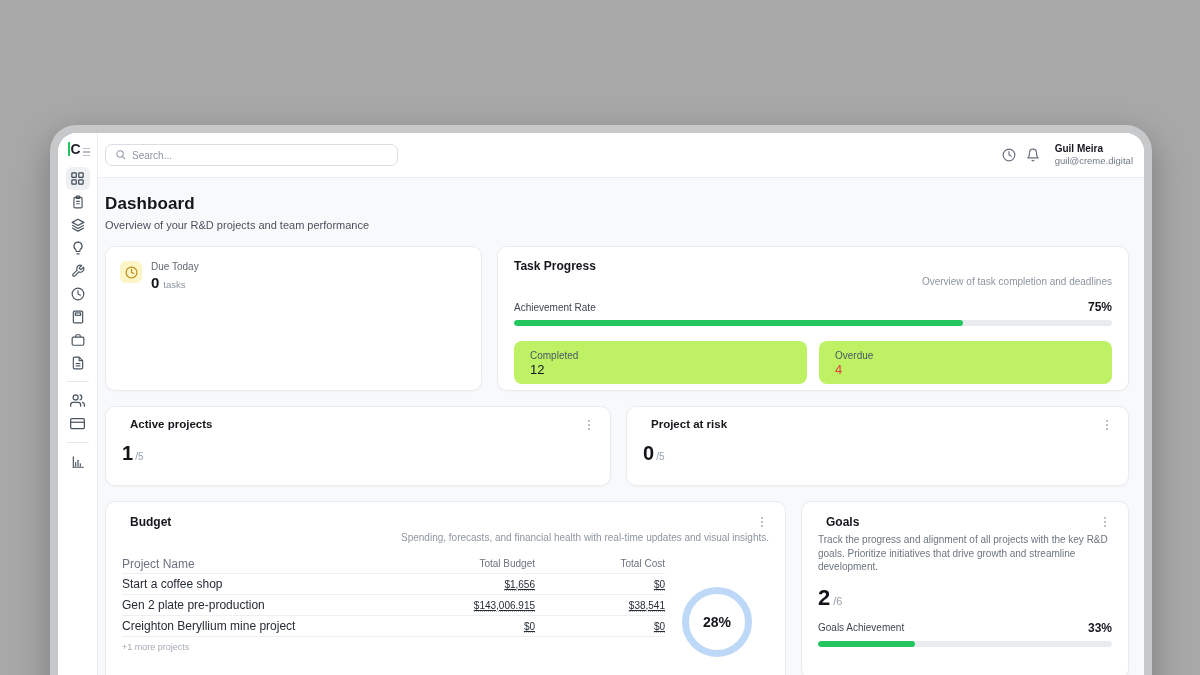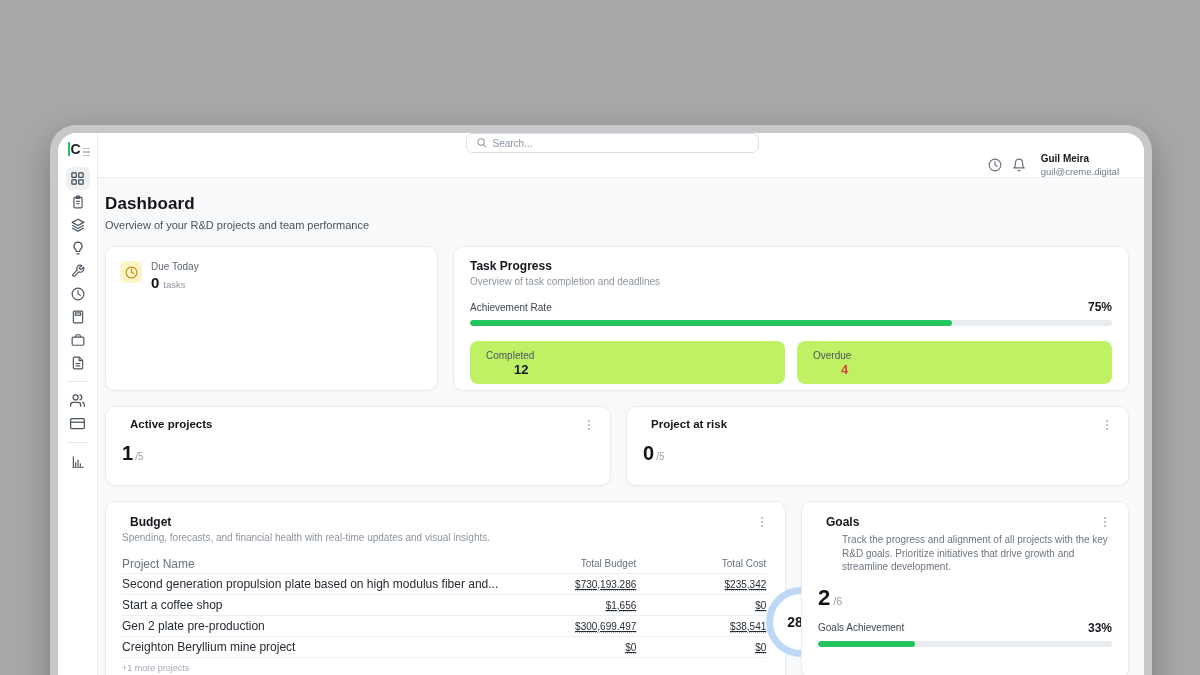--- a/index.html
+++ b/index.html
@@ -29,21 +29,21 @@
   }
   .nav-item.active { background:#eef0f2; }
   .nav-item svg { display:block; }
   .side-div { width:22px; height:1px; background:#e8e9ec; margin:7px 0; }
   .side-spacer { flex:1; }
 
   
   .main { flex:1; display:flex; flex-direction:column; background:#f8f9fb; min-width:0; }
   .topbar {
     height:45px; background:#fff; border-bottom:1px solid #eceef1;
-    display:flex; align-items:center; padding:0 25px 0 7px; flex-shrink:0;flex-direction:column;
+    display:flex; align-items:center; padding:0 11px 0 7px; flex-shrink:0;
   }
   .search {
     width:293px; height:22px; border:1px solid #d9dee4; border-radius:7px;
     display:flex; align-items:center; gap:6px; padding:0 9px; background:#fff;
   }
   .search input {
     border:none; outline:none; font-size:10px; color:#333; width:100%;
     font-family:"Liberation Sans", sans-serif; background:transparent;
   }
   .search input::placeholder { color:#8a94a3; }
@@ -57,42 +57,42 @@
   .page-title { margin-top:16px; font-size:17px; font-weight:bold; color:#14161a; letter-spacing:.1px; }
   .page-sub { margin-top:5px; font-size:11px; color:#4a515c; }
 
   .row { display:flex; gap:15px; margin-top:15px; align-items:flex-start; }
   .card {
     background:#fff; border:1px solid #e9ebee; border-radius:10px;
     box-shadow:0 1px 2px rgba(16,24,40,.03);
   }
 
   
-  .card-due { width:333px; height:145px; padding:14px; display:flex; gap:9px; }
+  .card-due { width:377px; height:145px; padding:14px; display:flex; gap:9px; }
   .due-icon {
     width:22px; height:22px; border-radius:6px; background:#fdf5c5;
     display:flex; align-items:center; justify-content:center; color:#b8860b; flex-shrink:0;
   }
   .due-label { font-size:10px; color:#5f6772; }
   .due-value-row { margin-top:2px; display:flex; align-items:baseline; gap:4px; }
   .due-value { font-size:15px; font-weight:bold; color:#111418; }
   .due-unit { font-size:9.5px; color:#8d95a0; }
 
   .card-task { flex:1; height:145px; padding:12px 16px; }
   .card-title { font-size:12px; font-weight:bold; color:#15171c; }
-  .card-sub { margin-top:3px; font-size:10px; color:#8d95a0; }
+  .card-sub { margin-top:3px; font-size:10px; color:#8d95a0;text-align:right; }
   .cr-row { margin-top:13px; display:flex; align-items:center; }
   .cr-label { font-size:10px; color:#3f4651; }
   .cr-pct { margin-left:auto; font-size:12px; font-weight:bold; color:#15171c; }
   .bar { margin-top:6px; height:6px; border-radius:4px; background:#e9ecef; overflow:hidden; }
   .bar-fill { height:100%; border-radius:4px; background:#22c55e; }
   .stats-row { margin-top:15px; display:flex; gap:12px; }
   .stat-box { flex:1; background:#bef264; border-radius:8px; padding:9px 16px; height:43px; }
   .stat-label { font-size:10px; color:#4b5563; }
-  .stat-value { margin-top:1px; font-size:13px; font-weight:bold; color:#111827;margin-left:28px; }
+  .stat-value { margin-top:1px; font-size:13px; font-weight:normal; color:#111827; }
   .stat-value.red { color:#e23d3d; }
 
   
   .card-mini { height:80px; padding:11px 14px 11px 16px; position:relative; }
   .card-active { width:506px; } .card-risk { flex:1; }
   .mini-head { display:flex; align-items:flex-start;margin-left:8px; }
   .mini-title { font-size:11.5px; font-weight:bold; color:#15171c; }
   .kebab { margin-left:auto; width:14px; display:flex; flex-direction:column; align-items:center; gap:2px; cursor:pointer; padding-top:2px; }
   .kebab i { width:2px; height:2px; border-radius:50%; background:#a7adb7; }
   .mini-value-row { margin-top:12px; display:flex; align-items:baseline; gap:2px; }
@@ -111,21 +111,21 @@
   .val { color:#262c35; text-decoration:underline; border-bottom:1px dotted #aeb5bf; cursor:pointer; }
   .more-link { margin-top:5px; text-align:left; font-size:9px; color:#a4abb5; cursor:pointer; }
   .gauge-wrap { width:104px; display:flex; justify-content:center; margin-top:44px; }
   .gauge {
     width:70px; height:70px; border-radius:50%; border:7px solid #bed9f8;
     display:flex; align-items:center; justify-content:center;
     font-size:14px; font-weight:bold; color:#15171c; background:#fff;
   }
 
   .card-goals { flex:1; height:178px; padding:13px 16px; }
-  .goals-desc { margin-top:4px; font-size:10px; color:#6d7580; line-height:1.35;margin-left:24px; }
+  .goals-desc { margin-top:4px; font-size:10px; color:#6d7580; line-height:1.35; }
   .goals-value-row { margin-top:11px; display:flex; align-items:baseline; gap:3px; }
   .goals-value { font-size:22px; font-weight:bold; color:#111418; }
   .goals-of { font-size:11px; color:#959da8; }
   .ga-row { margin-top:10px; display:flex; align-items:center; }
 
   .lg-c { font-size:14px; font-weight:bold; color:#1d232b; border-left:2.5px solid #22c55e; padding-left:1px; line-height:1; }
   .lg-lines { display:flex; flex-direction:column; gap:2px; margin-left:2px; margin-top:6px; }
   .lg-lines i { display:block; width:7px; height:1.5px; background:#b9bfc7; }
 </style>
 </head>
@@ -387,32 +387,27 @@
             <div class="card-sub">Spending, forecasts, and financial health with real-time updates and visual insights.</div>
 
             <div class="budget-body">
               <div class="btable">
                 <div class="trow head">
                   <span class="t-name">Project Name</span>
                   <span class="t-budget">Total Budget</span>
                   <span class="t-cost">Total Cost</span>
                 </div>
                 <div class="trow">
-                  <span class="t-name">Second generation propulsion plate based on high modulus fiber and...</span>
-                  <span class="t-budget"><span class="val">$730,193.286</span></span>
-                  <span class="t-cost"><span class="val">$235,342</span></span>
-                </div>
-                <div class="trow">
                   <span class="t-name">Start a coffee shop</span>
                   <span class="t-budget"><span class="val">$1,656</span></span>
                   <span class="t-cost"><span class="val">$0</span></span>
                 </div>
                 <div class="trow">
                   <span class="t-name">Gen 2 plate pre-production</span>
-                  <span class="t-budget"><span class="val">$300,699.497</span></span>
+                  <span class="t-budget"><span class="val">$143,006.915</span></span>
                   <span class="t-cost"><span class="val">$38,541</span></span>
                 </div>
                 <div class="trow">
                   <span class="t-name">Creighton Beryllium mine project</span>
                   <span class="t-budget"><span class="val">$0</span></span>
                   <span class="t-cost"><span class="val">$0</span></span>
                 </div>
                 <div class="more-link">+1 more projects</div>
               </div>
               <div class="gauge-wrap">

